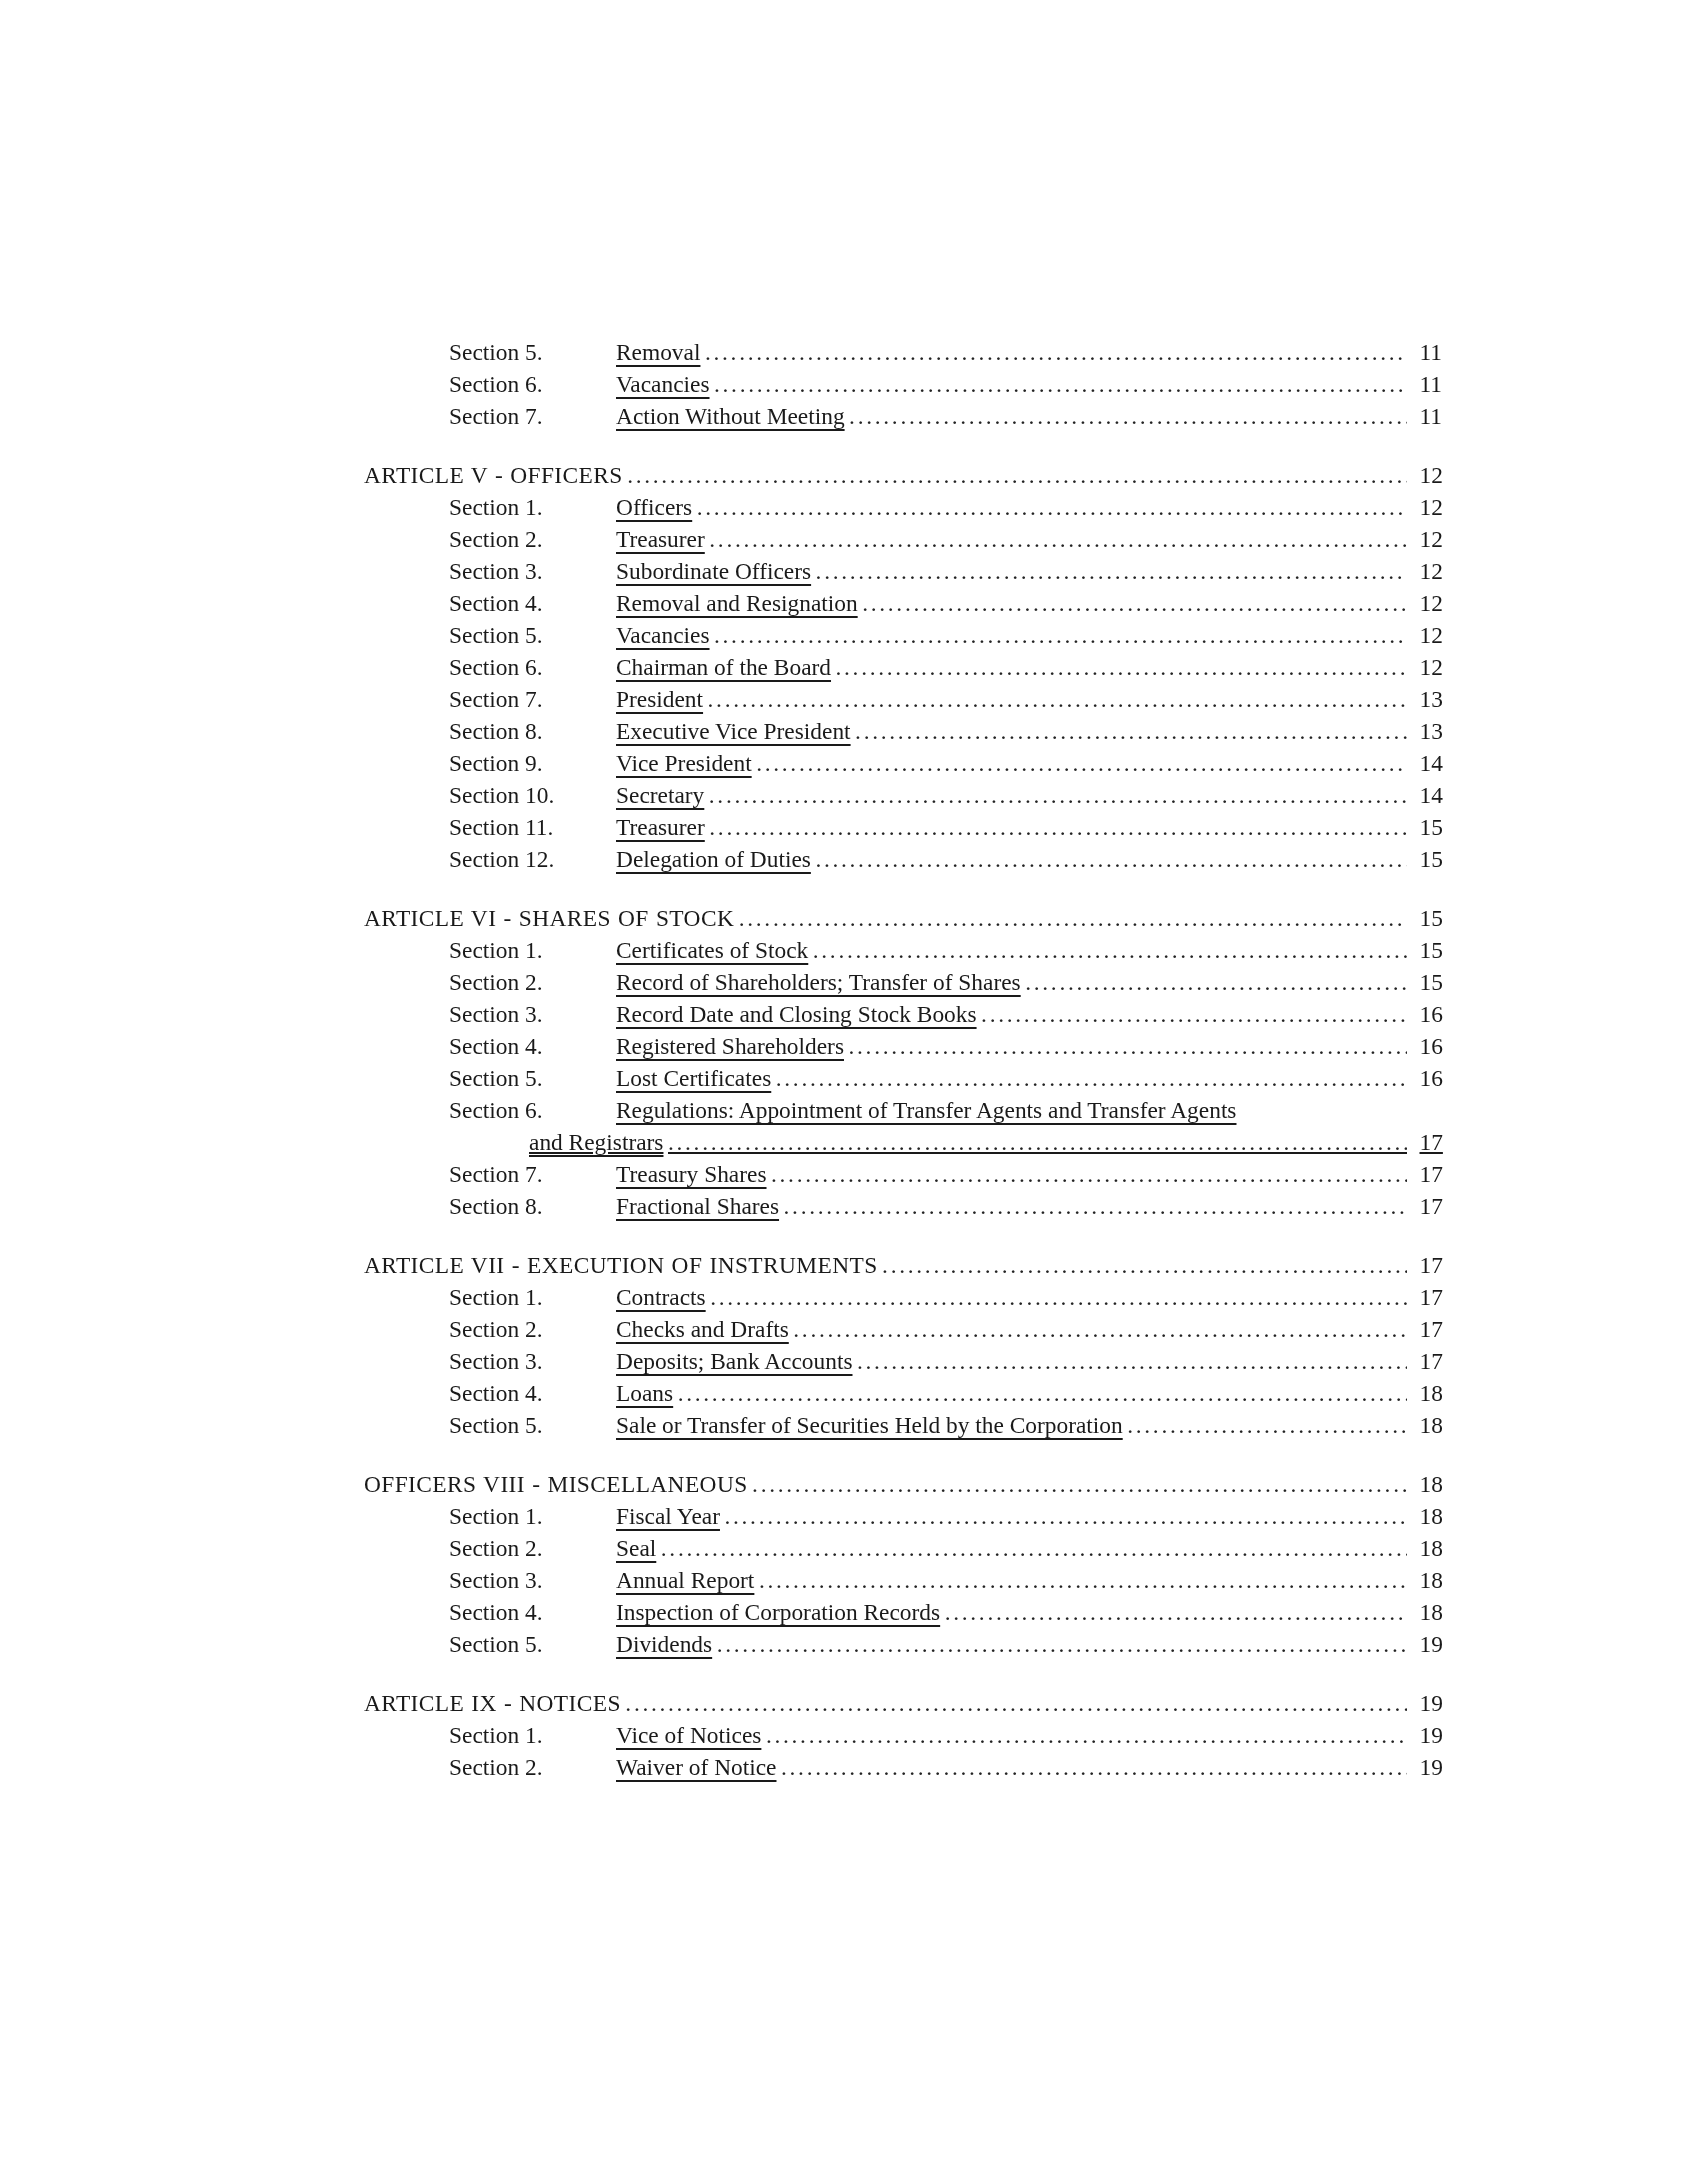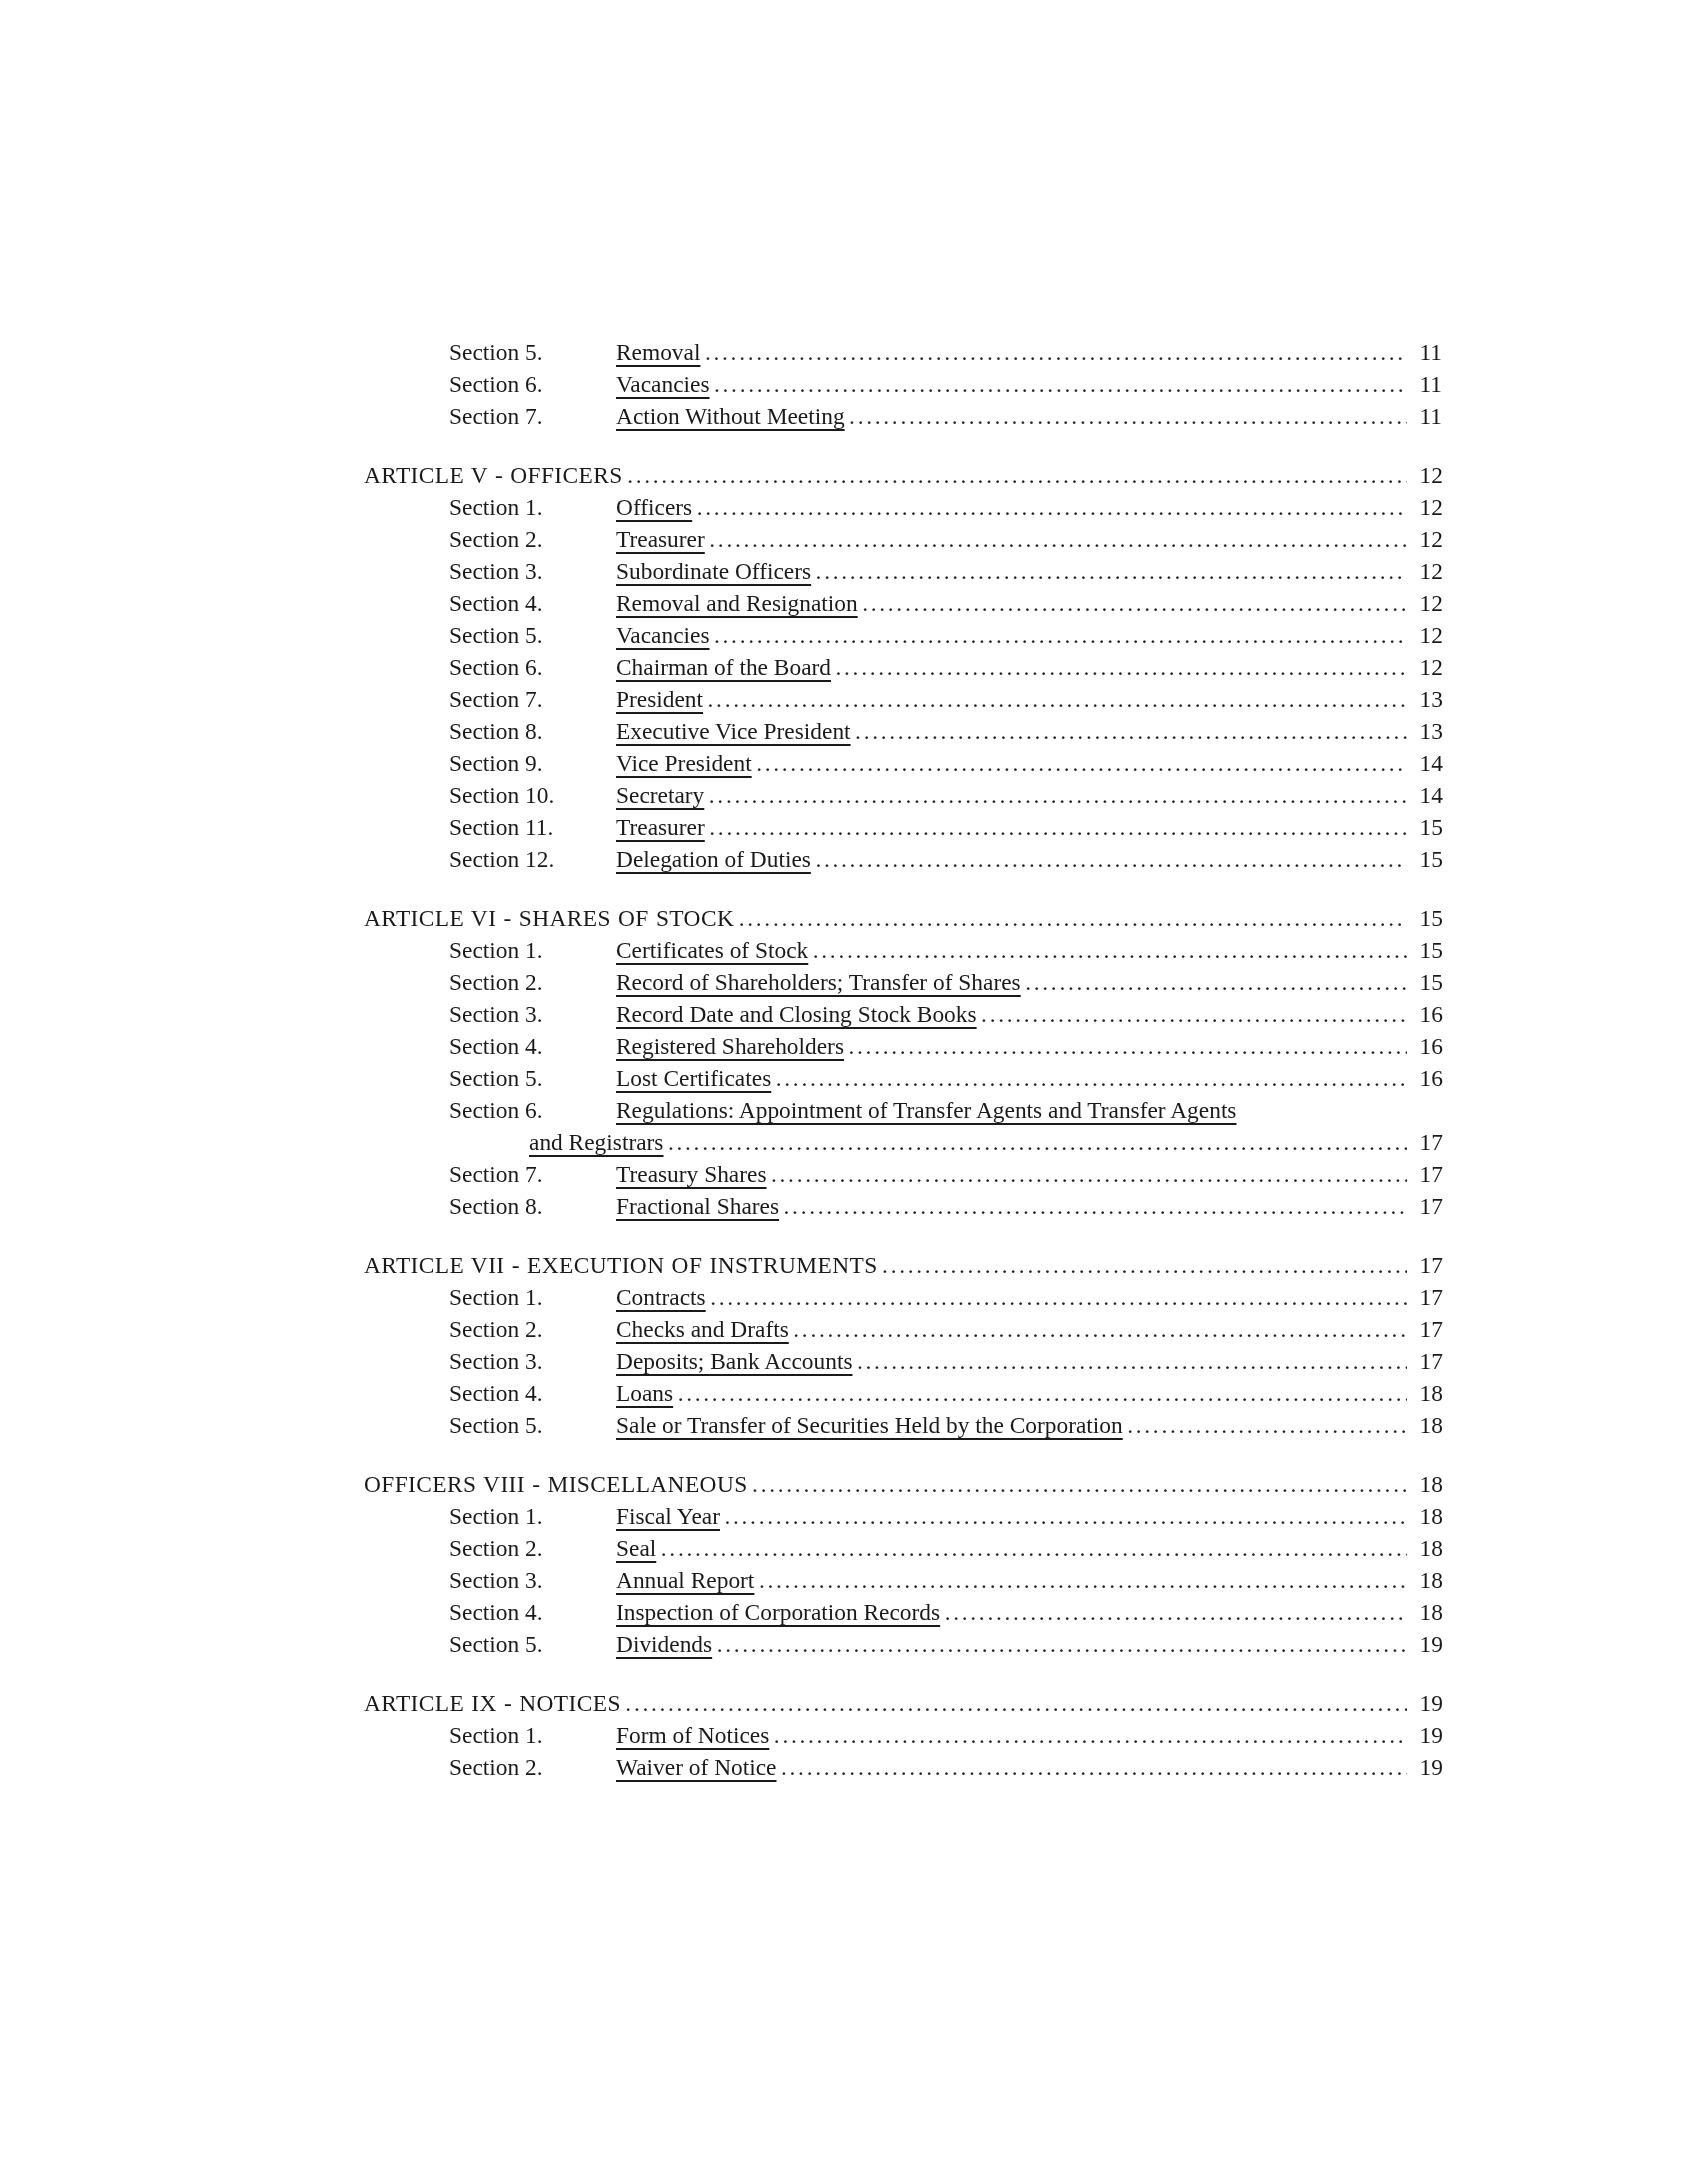--- a/index.html
+++ b/index.html
@@ -26,21 +26,21 @@
   .row { display: flex; align-items: baseline; }
   .heading-row .heading-text {
     flex: none;
     letter-spacing: 0.4px;
     word-spacing: 0.9px;
     white-space: nowrap;
   }
   .item-row { padding-left: 85px; }
   .label { flex: none; width: 167px; white-space: nowrap; }
   .title { flex: none; white-space: nowrap; }
-  .cont-row { padding-left: 165px; }
+  .cont-row { padding-left: 165px; text-decoration: underline; }
   .cont-text { flex: none; white-space: nowrap; }
   .underlined {
     text-decoration: underline;
     text-decoration-thickness: 1.8px;
     text-underline-offset: 4.5px;
   }
   .dots {
     flex: 1 1 auto;
     overflow: hidden;
     white-space: nowrap;
@@ -289,21 +289,21 @@
   </div>
       </section>
       <section class="group">
         <div class="row heading-row">
     <span class="heading-text">ARTICLE IX - NOTICES</span>
     <span class="dots">........................................................................................................................................................................................................................................................................................</span>
     <span class="page-num">19</span>
   </div>
         <div class="row item-row">
     <span class="label">Section 1.</span>
-    <span class="title underlined">Form of Notices</span>
+    <span class="title underlined">Vice of Notices</span>
     <span class="dots">........................................................................................................................................................................................................................................................................................</span>
     <span class="page-num">19</span>
   </div>
         <div class="row item-row">
     <span class="label">Section 2.</span>
     <span class="title underlined">Waiver of Notice</span>
     <span class="dots">........................................................................................................................................................................................................................................................................................</span>
     <span class="page-num">19</span>
   </div>
       </section>

